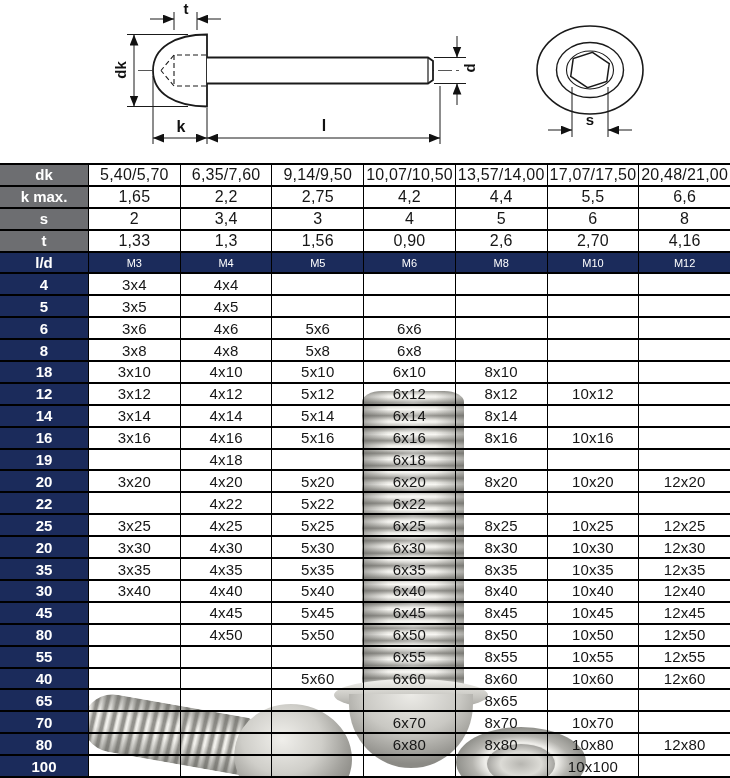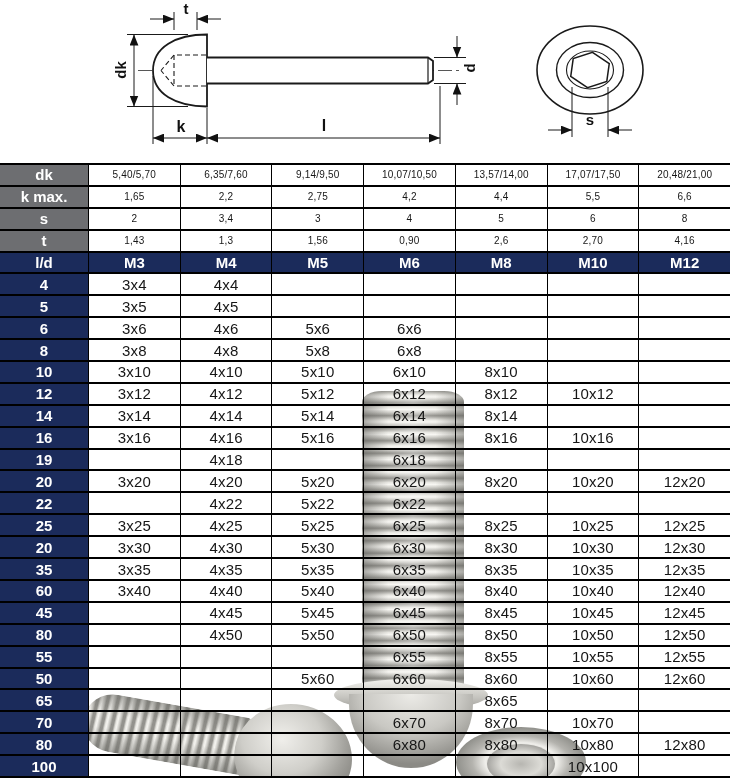--- a/index.html
+++ b/index.html
@@ -55,22 +55,22 @@
     display:flex;align-items:center;justify-content:center;
     border-bottom:2px solid var(--line);
     white-space:nowrap;overflow:visible;
     background:transparent;
   }
   .bl{border-left:1px solid var(--line);}
   .lbl{color:#fff;font-weight:bold;font-size:15px;}
   .gray{background:var(--gray);}
   .navy{background:var(--navy);}
   .val{color:#161616;font-size:15px;letter-spacing:.2px;}
-  .spec-val{font-size:10px;}
-  .mhead{color:#fff;font-weight:bold;font-size:15px;background:var(--navy);}
+  .spec-val{font-size:16px;}
+  .mhead{color:#fff;font-weight:normal;font-size:11px;background:var(--navy);}
 </style>
 </head>
 <body>
 
 <svg id="drawing" viewBox="0 0 730 163">
   <defs>
     <marker id="arr" viewBox="0 0 10 8" refX="10" refY="4" markerWidth="11" markerHeight="9" orient="auto-start-reverse">
         <path d="M0,0 L10,4 L0,8 Z" fill="#111"></path>
       </marker>
   </defs>
@@ -171,21 +171,21 @@
     <div class="cell val spec-val bl">6,6</div>
     <div class="cell lbl gray">s</div>
     <div class="cell val spec-val bl">2</div>
     <div class="cell val spec-val bl">3,4</div>
     <div class="cell val spec-val bl">3</div>
     <div class="cell val spec-val bl">4</div>
     <div class="cell val spec-val bl">5</div>
     <div class="cell val spec-val bl">6</div>
     <div class="cell val spec-val bl">8</div>
     <div class="cell lbl gray">t</div>
-    <div class="cell val spec-val bl">1,43</div>
+    <div class="cell val spec-val bl">1,33</div>
     <div class="cell val spec-val bl">1,3</div>
     <div class="cell val spec-val bl">1,56</div>
     <div class="cell val spec-val bl">0,90</div>
     <div class="cell val spec-val bl">2,6</div>
     <div class="cell val spec-val bl">2,70</div>
     <div class="cell val spec-val bl">4,16</div>
     <div class="cell lbl navy">l/d</div>
     <div class="cell mhead bl">M3</div>
     <div class="cell mhead bl">M4</div>
     <div class="cell mhead bl">M5</div>
@@ -218,21 +218,21 @@
     <div class="cell val bl"></div>
     <div class="cell val bl"></div>
     <div class="cell lbl navy">8</div>
     <div class="cell val bl">3x8</div>
     <div class="cell val bl">4x8</div>
     <div class="cell val bl">5x8</div>
     <div class="cell val bl">6x8</div>
     <div class="cell val bl"></div>
     <div class="cell val bl"></div>
     <div class="cell val bl"></div>
-    <div class="cell lbl navy">10</div>
+    <div class="cell lbl navy">18</div>
     <div class="cell val bl">3x10</div>
     <div class="cell val bl">4x10</div>
     <div class="cell val bl">5x10</div>
     <div class="cell val bl">6x10</div>
     <div class="cell val bl">8x10</div>
     <div class="cell val bl"></div>
     <div class="cell val bl"></div>
     <div class="cell lbl navy">12</div>
     <div class="cell val bl">3x12</div>
     <div class="cell val bl">4x12</div>
@@ -298,21 +298,21 @@
     <div class="cell val bl">10x30</div>
     <div class="cell val bl">12x30</div>
     <div class="cell lbl navy">35</div>
     <div class="cell val bl">3x35</div>
     <div class="cell val bl">4x35</div>
     <div class="cell val bl">5x35</div>
     <div class="cell val bl">6x35</div>
     <div class="cell val bl">8x35</div>
     <div class="cell val bl">10x35</div>
     <div class="cell val bl">12x35</div>
-    <div class="cell lbl navy">60</div>
+    <div class="cell lbl navy">30</div>
     <div class="cell val bl">3x40</div>
     <div class="cell val bl">4x40</div>
     <div class="cell val bl">5x40</div>
     <div class="cell val bl">6x40</div>
     <div class="cell val bl">8x40</div>
     <div class="cell val bl">10x40</div>
     <div class="cell val bl">12x40</div>
     <div class="cell lbl navy">45</div>
     <div class="cell val bl"></div>
     <div class="cell val bl">4x45</div>
@@ -330,21 +330,21 @@
     <div class="cell val bl">10x50</div>
     <div class="cell val bl">12x50</div>
     <div class="cell lbl navy">55</div>
     <div class="cell val bl"></div>
     <div class="cell val bl"></div>
     <div class="cell val bl"></div>
     <div class="cell val bl">6x55</div>
     <div class="cell val bl">8x55</div>
     <div class="cell val bl">10x55</div>
     <div class="cell val bl">12x55</div>
-    <div class="cell lbl navy">50</div>
+    <div class="cell lbl navy">40</div>
     <div class="cell val bl"></div>
     <div class="cell val bl"></div>
     <div class="cell val bl">5x60</div>
     <div class="cell val bl">6x60</div>
     <div class="cell val bl">8x60</div>
     <div class="cell val bl">10x60</div>
     <div class="cell val bl">12x60</div>
     <div class="cell lbl navy">65</div>
     <div class="cell val bl"></div>
     <div class="cell val bl"></div>

